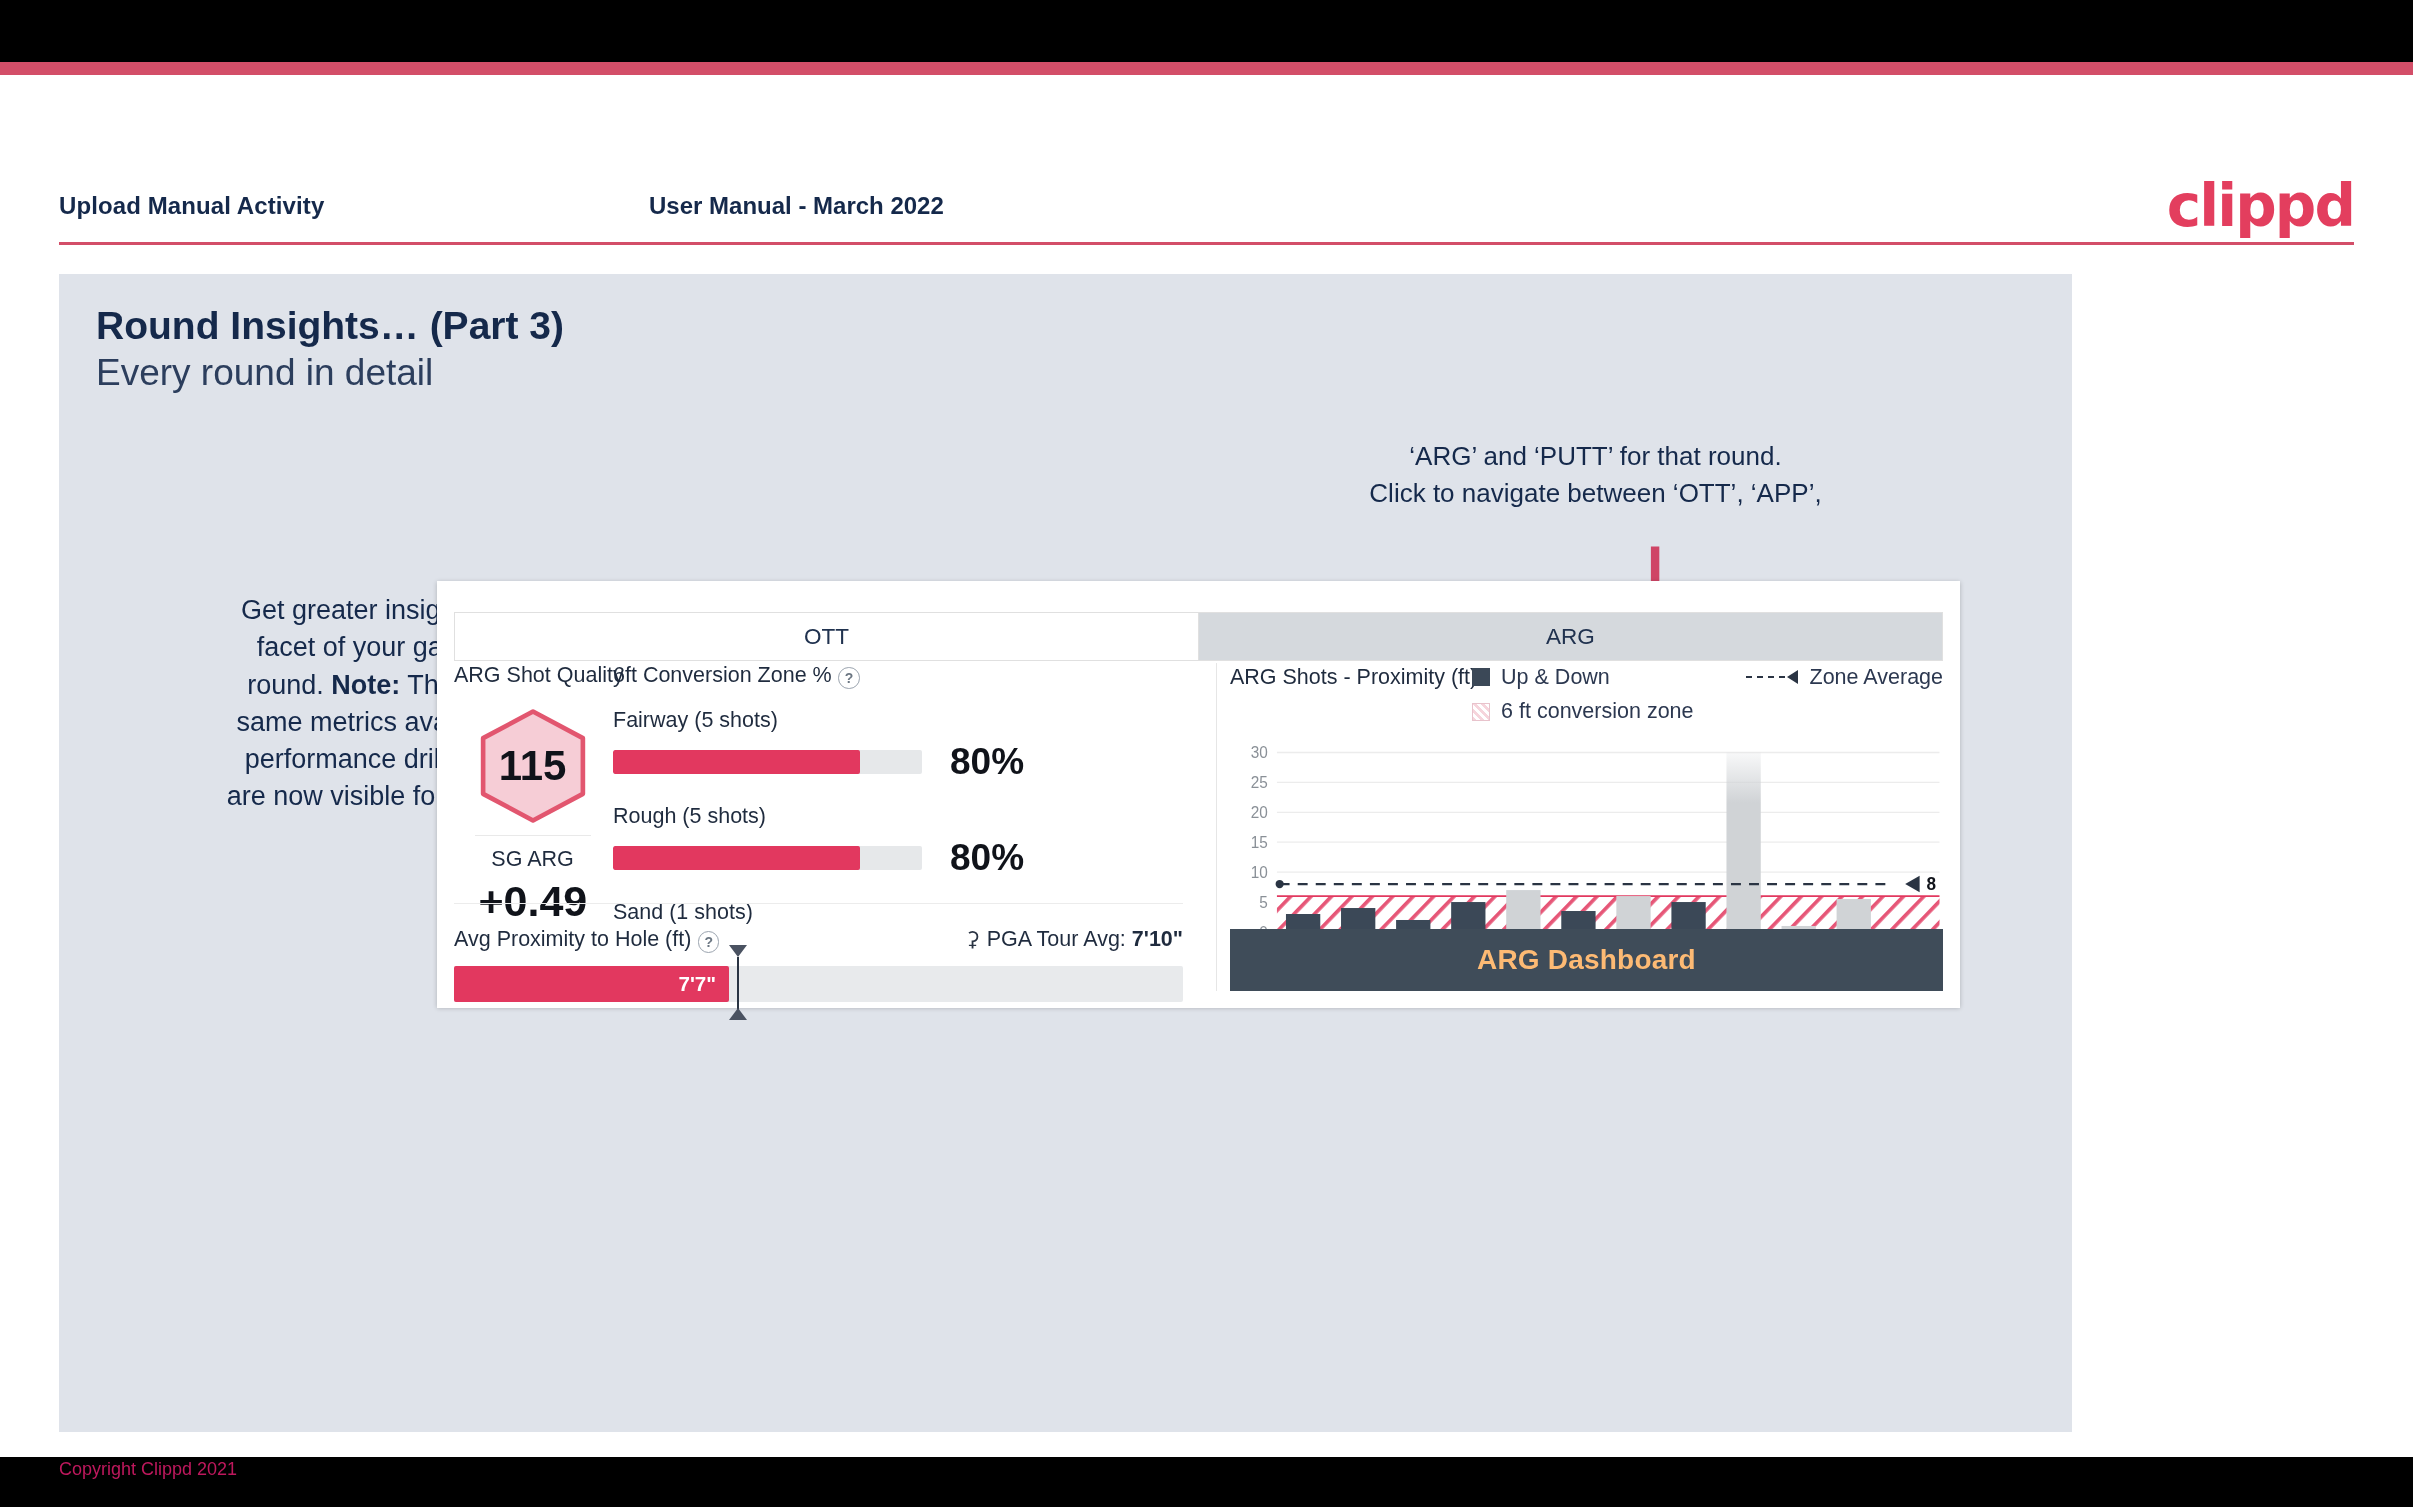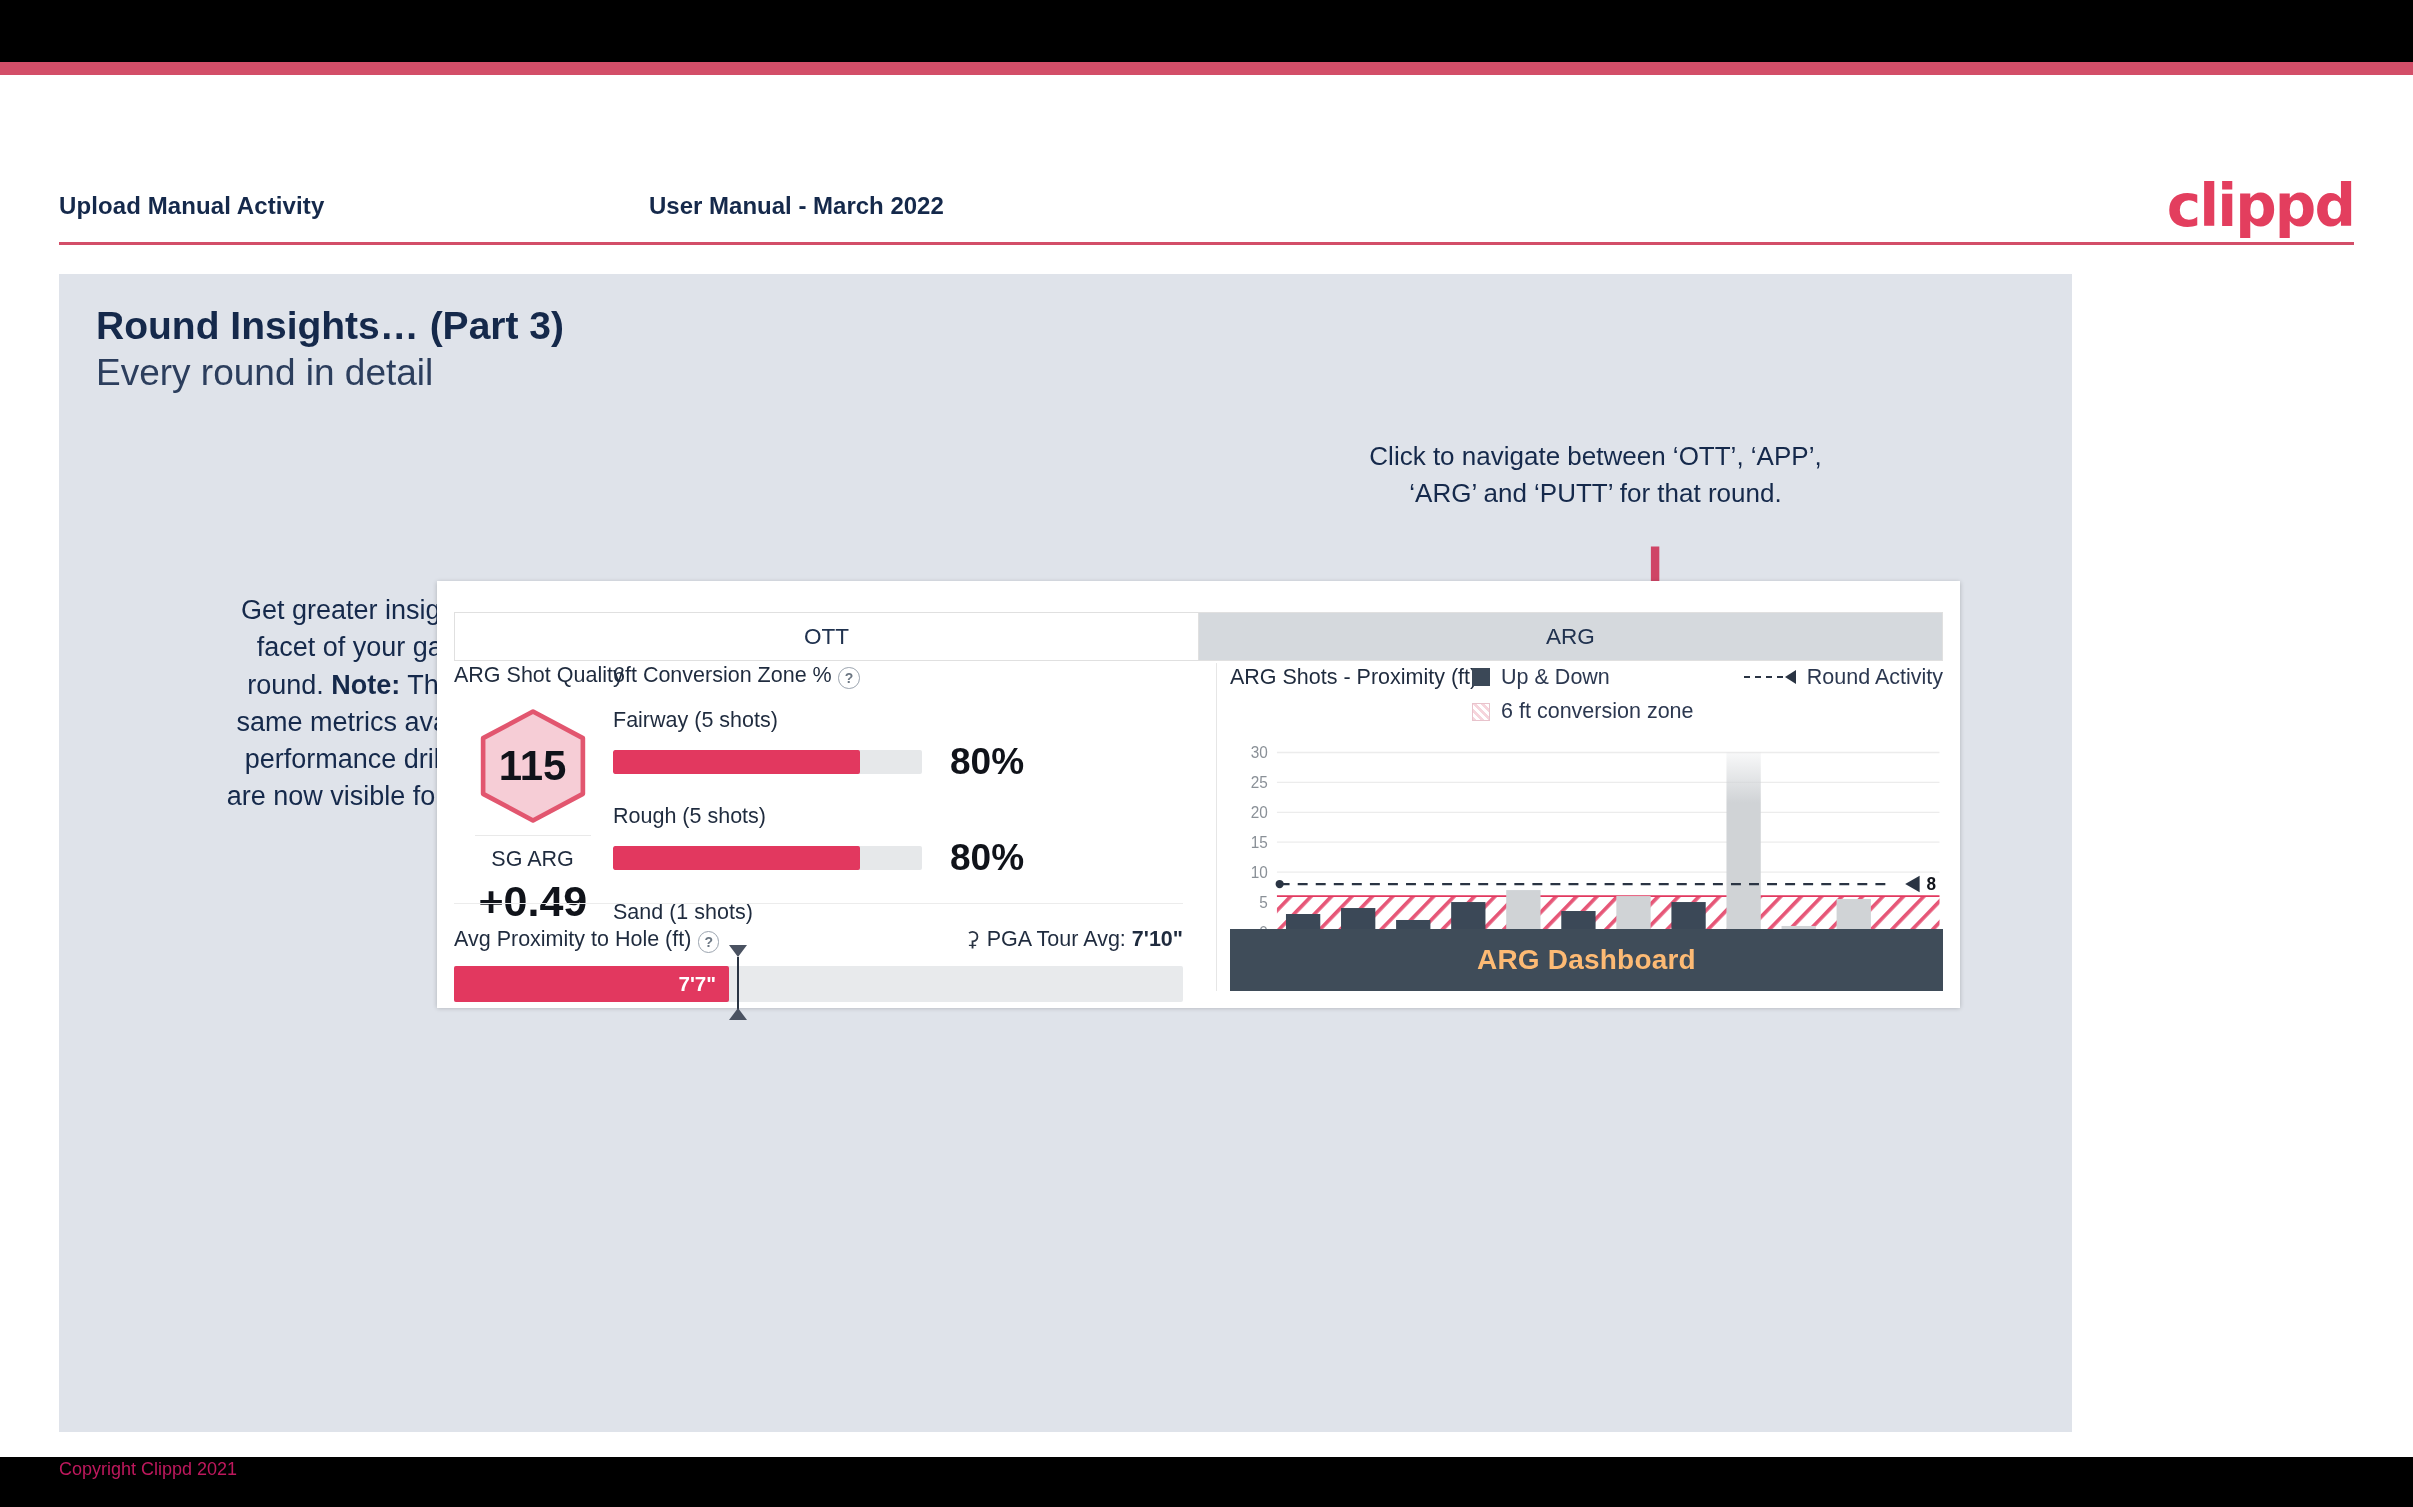--- a/index.html
+++ b/index.html
@@ -189,22 +189,22 @@
     </div>
 
     <div class="body-panel">
 
       <div class="title-block">
         <div class="title-main">Round Insights… (Part 3)</div>
         <div class="title-sub">Every round in detail</div>
       </div>
 
       <div class="callout">
+        <div>‘ARG’ and ‘PUTT’ for that round.</div>
         <div>Click to navigate between ‘OTT’, ‘APP’,</div>
-        <div>‘ARG’ and ‘PUTT’ for that round.</div>
       </div>
 
       <svg class="elbow" viewBox="0 0 140 140" fill="none">
         <path d="M14 6 L14 70 L74 70 L74 112" stroke="#cf4566" stroke-width="9" fill="none"></path>
         <path d="M58 106 L74 136 L90 106 Z" fill="#cf4566"></path>
       </svg>
 
       <div class="left-copy">
         <span>Get greater insight into</span>
         <span>each facet of your</span>
@@ -301,21 +301,21 @@
               </div>
 
               <div class="legend-b">
                 <span class="sw-hatch"></span>
                 <span class="legend-txt">6 ft conversion zone</span>
               </div>
 
               <div class="legend-c">
                 <span class="dash-key"></span>
                 <span class="dash-arrow"></span>
-                <span class="legend-txt">Round Activity</span>
+                <span class="legend-txt">Zone Average</span>
               </div>
             </div>
 
             <svg class="plot" viewBox="0 0 790 230" preserveAspectRatio="none">
               <defs>
                 <pattern id="zoneHatch" width="16" height="16" patternUnits="userSpaceOnUse" patternTransform="rotate(45)">
                   <rect width="16" height="16" fill="#ffffff"></rect>
                   <rect width="4" height="16" fill="#e2385f" opacity="0.85"></rect>
                 </pattern>
                 <linearGradient id="fadeTop" x1="0" y1="0" x2="0" y2="1">

